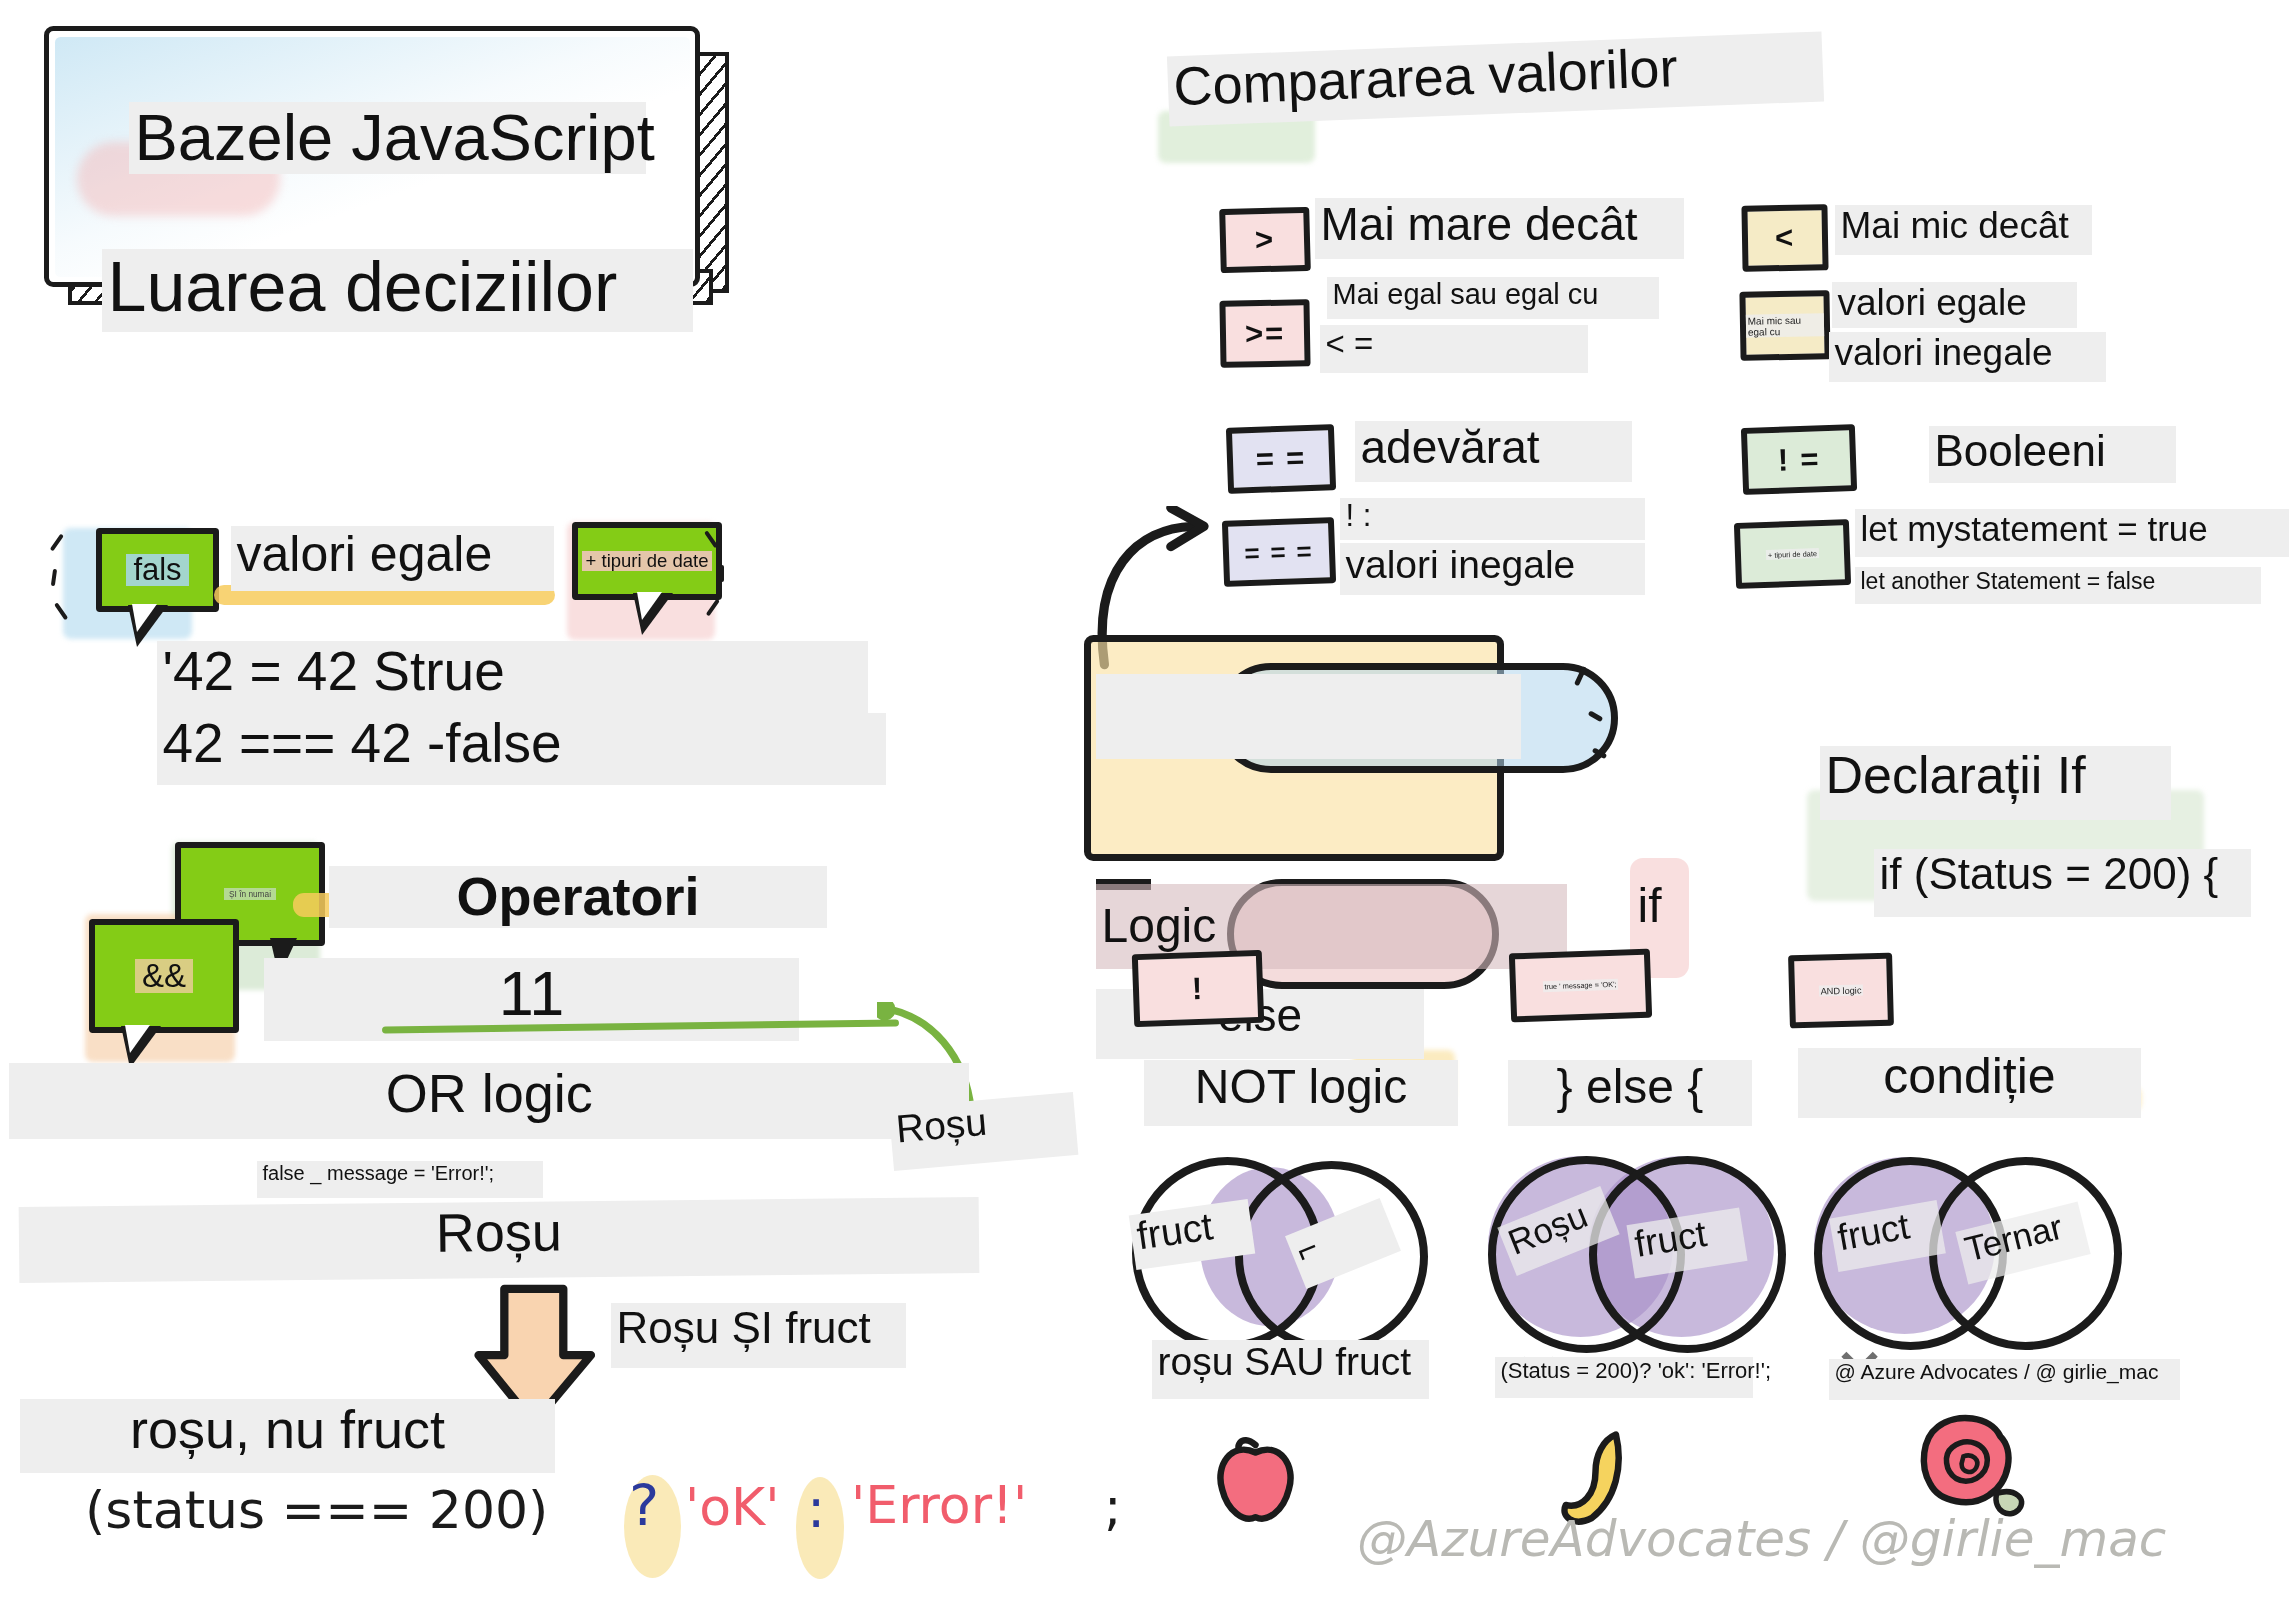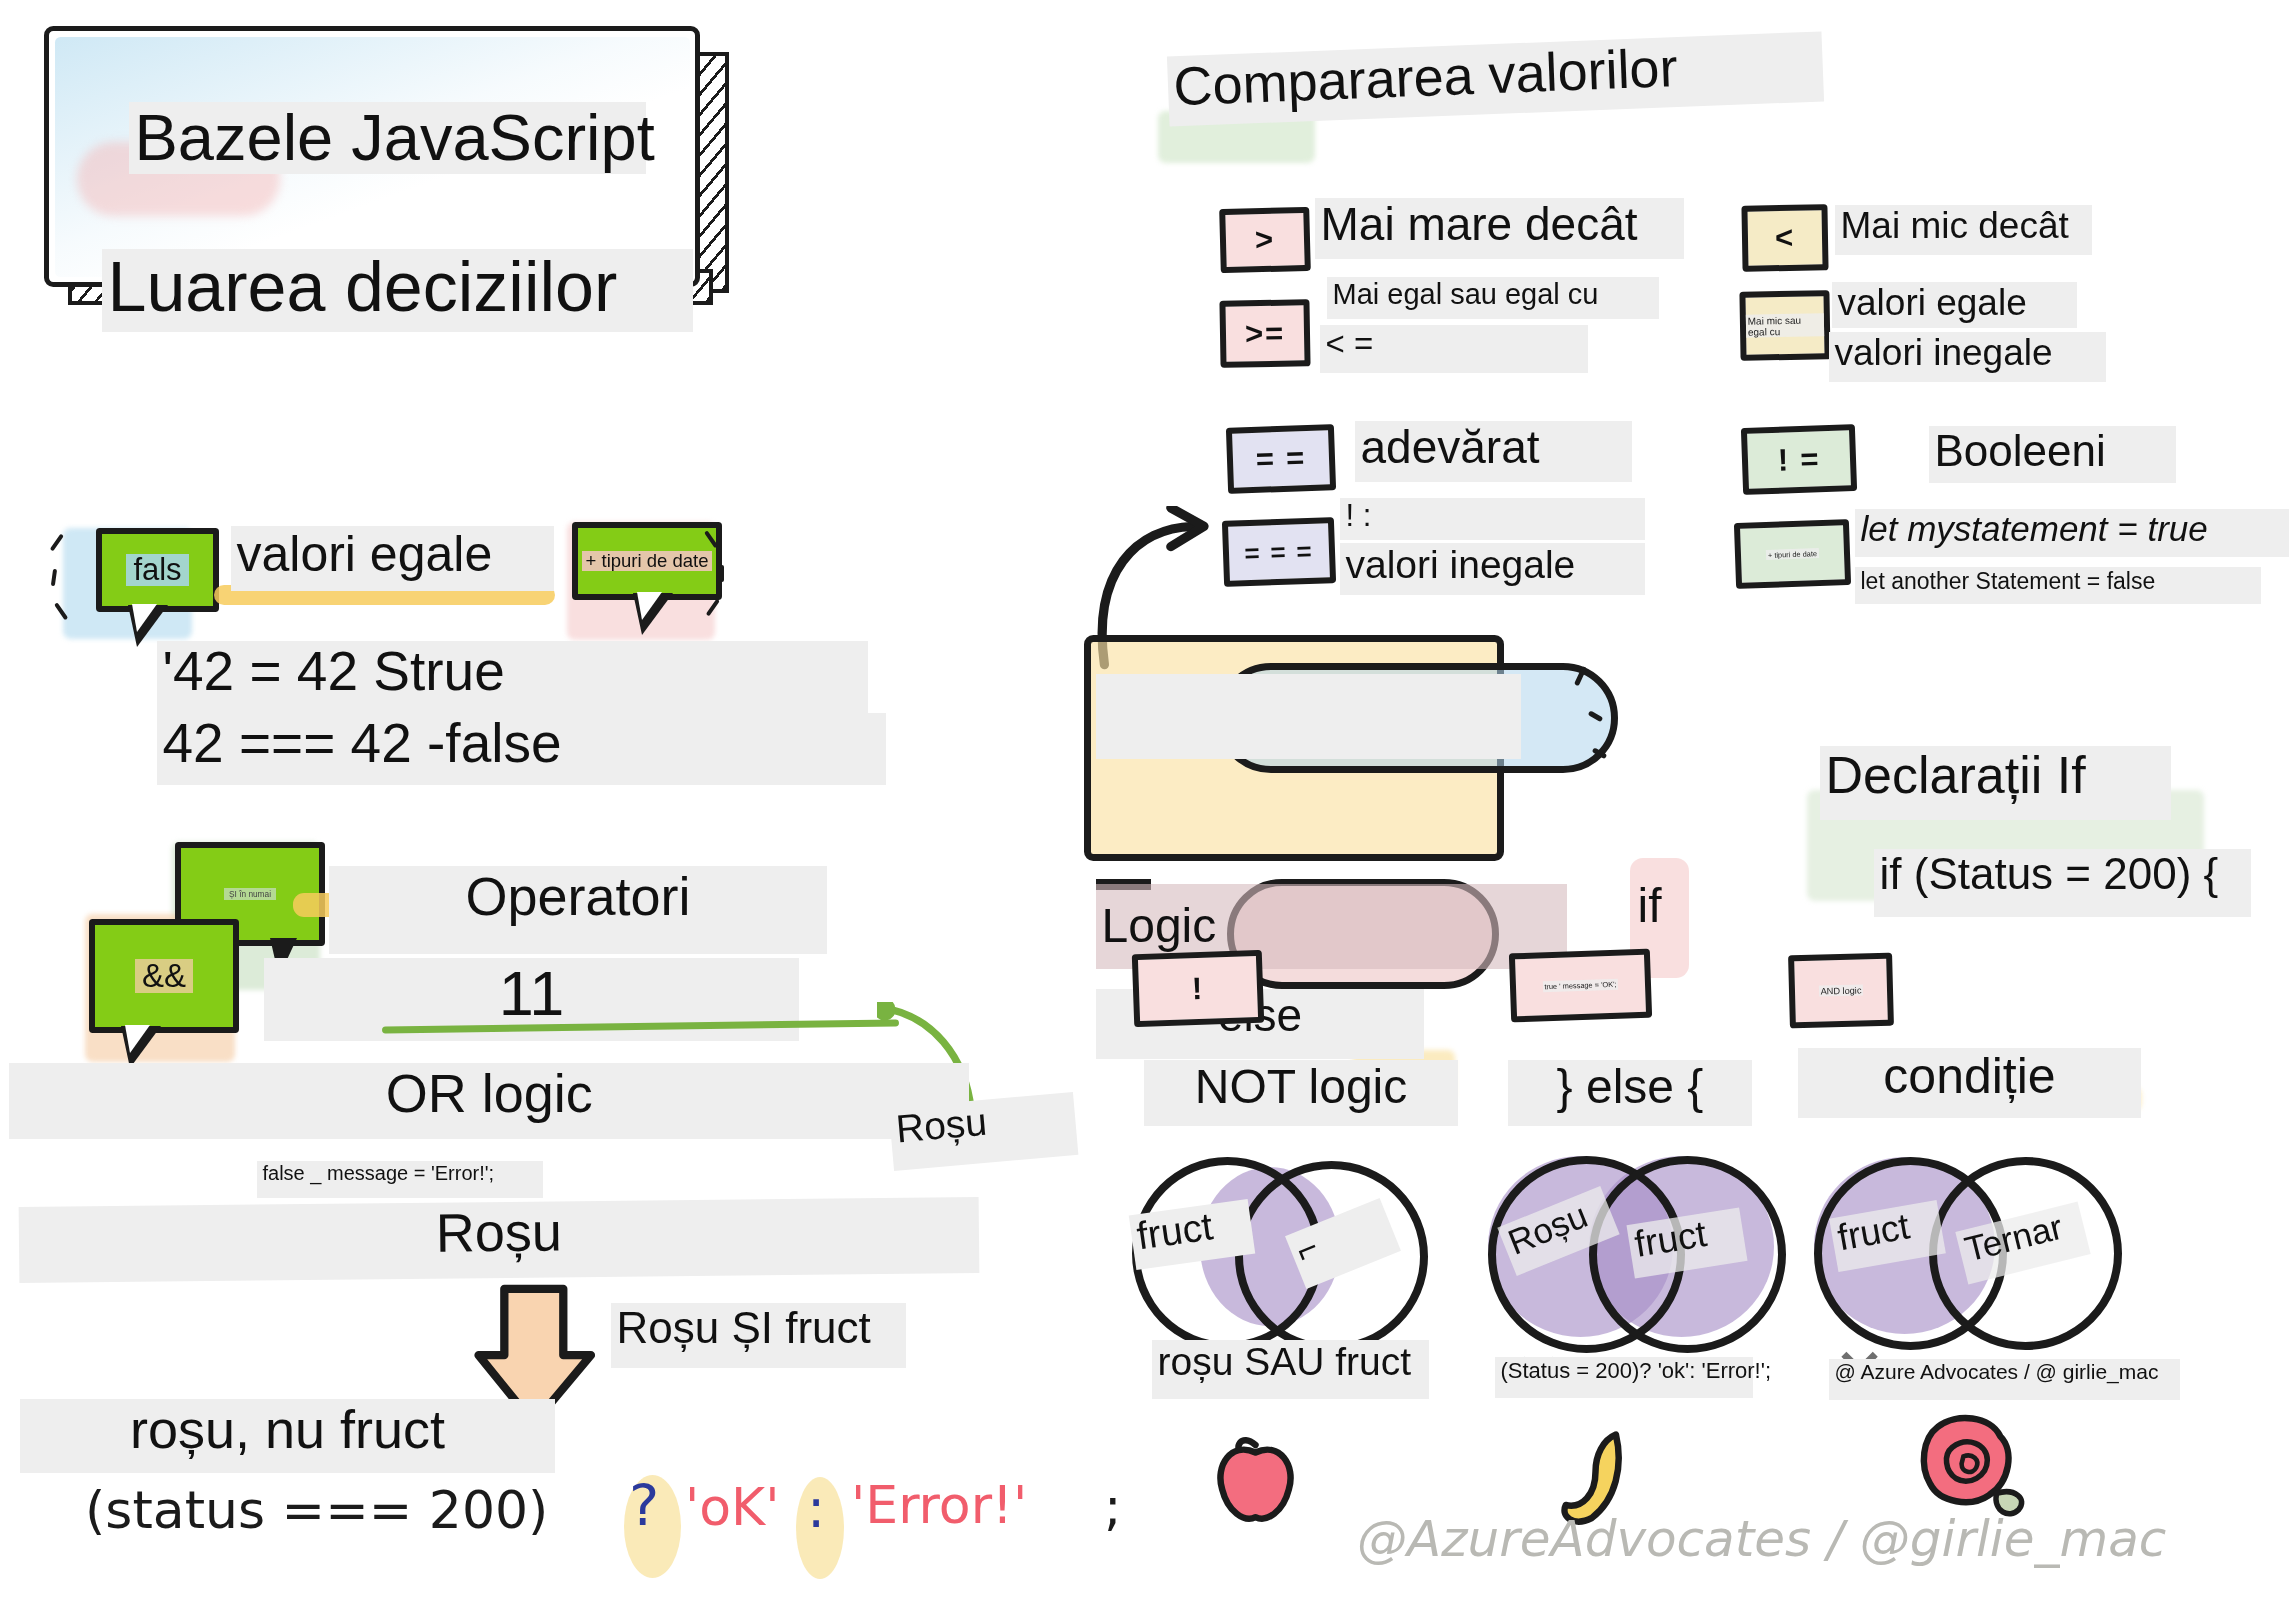--- a/index.html
+++ b/index.html
@@ -160,21 +160,21 @@
 <div class="tx" style="left:1340px;top:543px;width:305px;height:52px;font-size:39px;">valori inegale</div>
 
 <div class="chip green" style="left:1742px;top:426px;width:102px;height:55px;transform:rotate(-2deg);">
   <span>! =</span>
 </div>
 <div class="tx" style="left:1929px;top:426px;width:247px;height:57px;font-size:44px;">Booleeni</div>
 
 <div class="chip green" style="left:1735px;top:521px;width:103px;height:54px;transform:rotate(-2deg);">
   <span class="lbl" style="font-size:7.4px;">+ tipuri de date</span>
 </div>
-<div class="tx" style="left:1855px;top:509px;width:434px;height:48px;font-size:35px;font-style:italic;">let mystatement = true</div>
+<div class="tx" style="left:1855px;top:509px;width:434px;height:48px;font-size:35px;">let mystatement = true</div>
 <div class="tx" style="left:1855px;top:567px;width:406px;height:37px;font-size:23px;">let another Statement = false</div>
 
 <div class="spark" style="left:55px;top:533px;transform:rotate(35deg);height:18.5px;width:3.7px;"></div>
 <div class="spark" style="left:52px;top:569px;transform:rotate(8deg);height:16.6px;width:3.7px;"></div>
 <div class="spark" style="left:59px;top:602px;transform:rotate(-35deg);height:18.5px;width:3.7px;"></div>
 <div class="wash" style="left:63px;top:528px;width:129px;height:111px;background:rgba(168,214,237,.55);"></div>
 <div class="bubble" style="left:96px;top:528px;width:111px;height:72px;">
   <span class="tx" style="position:relative;left:0;top:0;background:rgba(168,214,237,.85);font-size:31px;padding:0 7.4px;">fals</span>
   <span class="tail"></span>
   <span class="tailin"></span>
@@ -202,21 +202,21 @@
   <span class="tail" style="left:89px;bottom:-37px;border-right:18.5px solid transparent;border-top:39px solid #1b1b1b;"></span>
 </div>
 <div class="wash" style="left:85px;top:914px;width:150px;height:148px;background:rgba(246,206,168,.65);"></div>
 <div class="bubble" style="left:89px;top:919px;width:138px;height:102px;">
   <span class="tx" style="position:relative;left:0;top:0;background:rgba(246,206,168,.75);font-size:33px;padding:0 7.4px;">&amp;&amp;</span>
   <span class="tail"></span>
   <span class="tailin"></span>
 </div>
 
 <div class="marker-yellow" style="left:293px;top:893px;width:508px;height:24px;"></div>
-<div class="tx" style="left:329px;top:866px;width:498px;height:88px;font-size:54px;text-align:center;">Operatori</div>
+<div class="tx" style="left:329px;top:866px;width:498px;height:62px;font-size:54px;text-align:center;font-weight:bold;">Operatori</div>
 
 <div class="tx" style="left:264px;top:958px;width:535px;height:83px;font-size:63px;text-align:center;">11</div>
 <div class="marker-green-line" style="left:382px;top:1023px;width:517px;transform:rotate(-0.8deg);"></div>
 <svg class="abs" style="left:877px;top:1002px;width:111px;height:120px;" viewBox="0 0 120 130">
   <path d="M4 6 C 60 14, 96 60, 102 118" stroke="#79b341" stroke-width="8" fill="none" stroke-linecap="round"></path>
   <circle cx="8" cy="8" r="12" fill="#79b341"></circle>
 </svg>
 
 <div class="tx" style="left:9.2px;top:1063px;width:960px;height:76px;font-size:54px;text-align:center;">OR logic</div>
 <div class="tx" style="left:257px;top:1161px;width:286px;height:37px;font-size:20px;">false _ message = 'Error!';</div>

